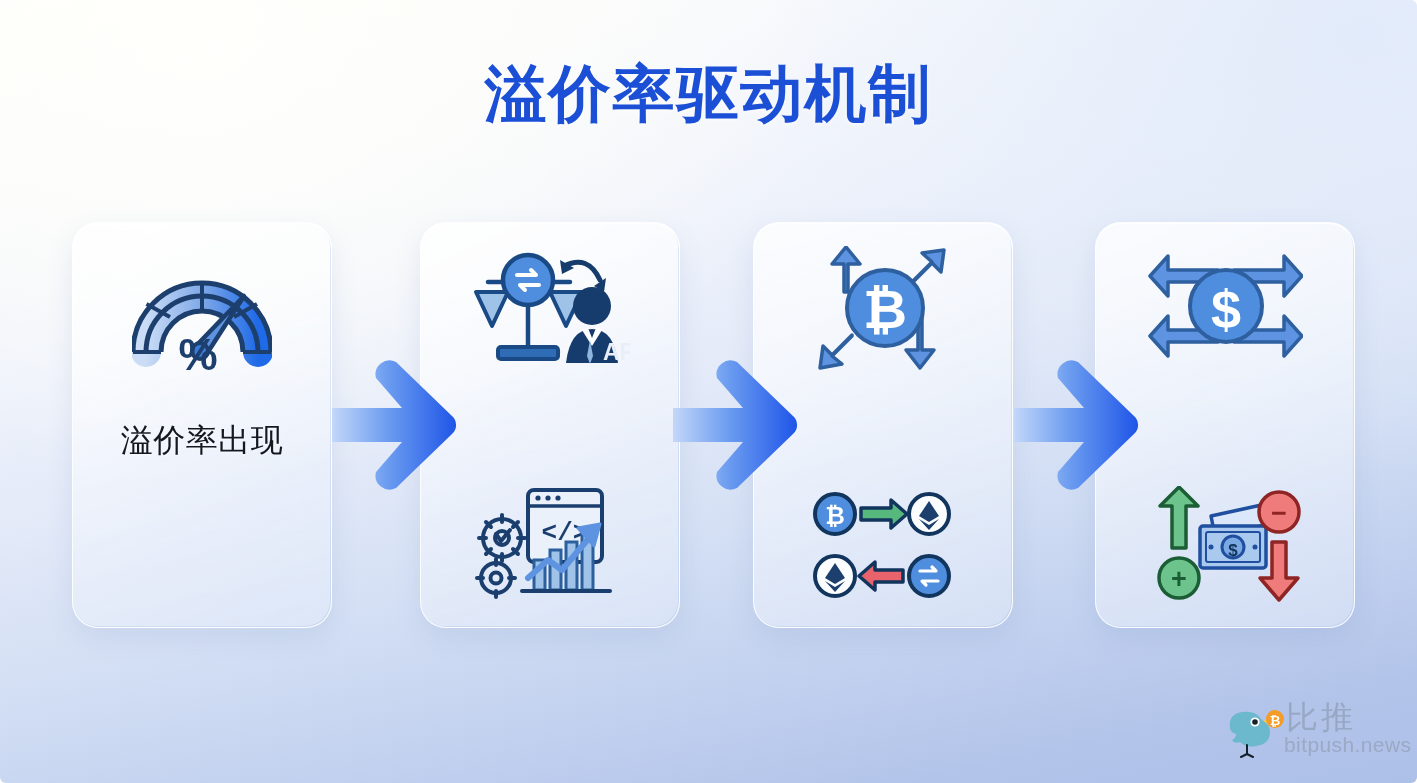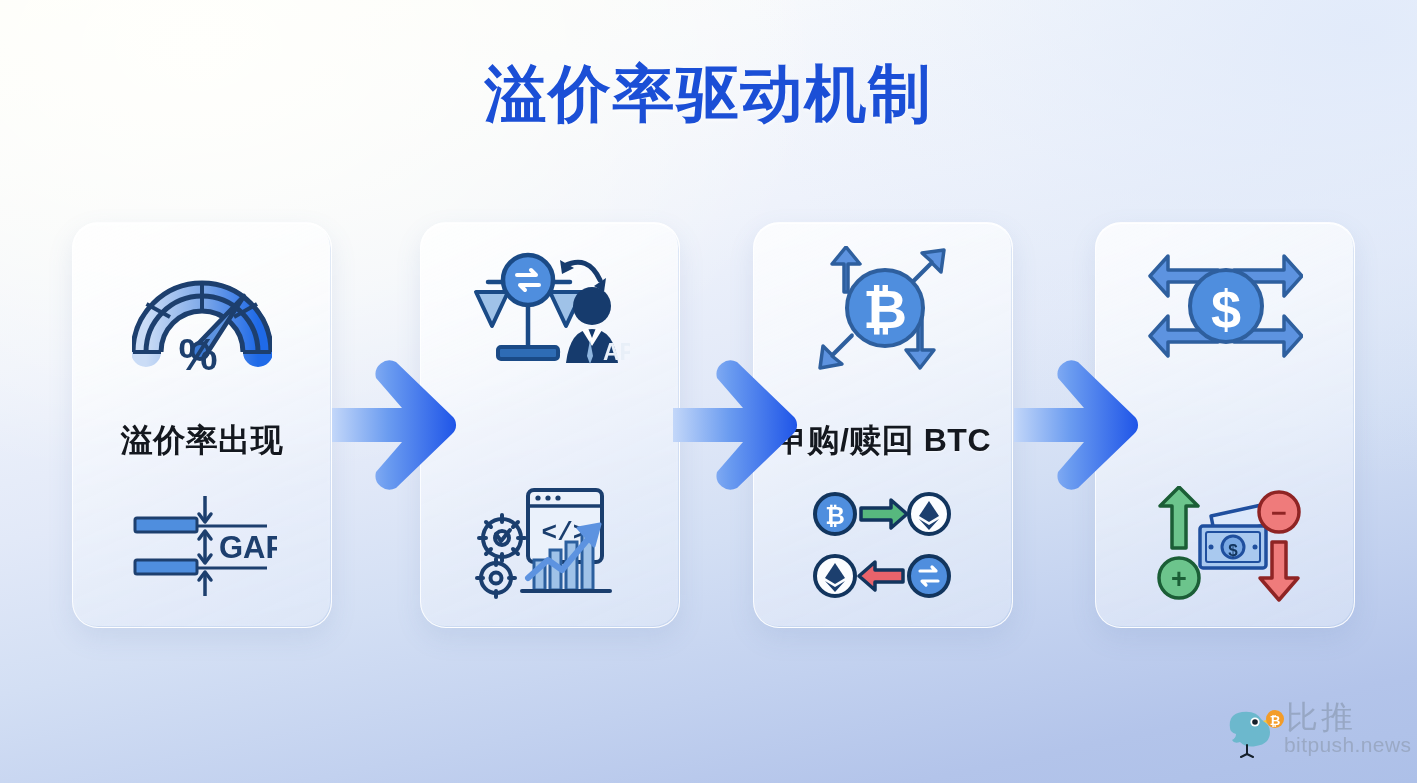--- a/index.html
+++ b/index.html
@@ -16,20 +16,21 @@
       linear-gradient(168deg,
         #fdfdf8 0%,
         #f7f9fc 16%,
         #eef2fb 34%,
         #e2e9f8 50%,
         #d3dff4 64%,
         #c2d1ef 78%,
         #b3c4ea 90%,
         #adc0e8 100%);
     overflow:hidden;
+    border-radius:6px;
   }
   
   .title{
     position:absolute;top:52px;left:0;right:0;text-align:center;
     font-size:62px;font-weight:700;letter-spacing:2px;
     color:#1b4fd6;
     text-shadow:0 2px 4px rgba(255,255,255,0.65);
     font-family:"Liberation Sans","DejaVu Sans",sans-serif;
   }
   
@@ -48,21 +49,21 @@
     backdrop-filter:blur(2px);
   }
   .card.c1{left:0;}
   .card.c2{left:348px;}
   .card.c3{left:681px;}
   .card.c4{left:1023px;}
 
   .icon-top{position:absolute;top:22px;left:0;right:0;height:130px;display:flex;align-items:center;justify-content:center;}
   .card-label{
     position:absolute;top:196px;left:0;right:0;text-align:center;
-    font-size:32px;font-weight:700;color:#14181f;letter-spacing:0.5px;
+    font-size:32px;font-weight:400;color:#14181f;letter-spacing:0.5px;
     text-shadow:0 1px 2px rgba(255,255,255,0.6);
     white-space:nowrap;
   }
   .icon-bot{position:absolute;top:262px;left:0;right:0;height:120px;display:flex;align-items:center;justify-content:center;}
 
   
   .conn{position:absolute;top:138px;width:130px;height:130px;}
   .conn.a1{left:258px;}
   .conn.a2{left:599px;}
   .conn.a3{left:940px;}
@@ -101,38 +102,20 @@
             <line x1="125" y1="56" x2="102" y2="69"></line>
           </g>
           <path d="M1 104 A69 69 0 0 1 139 104" fill="none" stroke="#1d3f6e" stroke-width="5"></path>
           <path d="M29 104 A41 41 0 0 1 111 104" fill="none" stroke="#1d3f6e" stroke-width="5"></path>
           <path d="M62 100 L112 48 L74 107 Z" fill="#5d93e0" stroke="#1d3f6e" stroke-width="4.5" stroke-linejoin="round"></path>
           <circle cx="68" cy="103" r="8" fill="#3b7ad6" stroke="#1d3f6e" stroke-width="4"></circle>
           <text x="66" y="122" font-size="44" font-weight="700" fill="#1d3f6e" text-anchor="middle" font-family="Liberation Sans, sans-serif">%</text>
         </svg>
       </div>
       <div class="card-label">溢价率出现</div>
-      <div class="icon-bot">
-        <svg width="150" height="110" viewBox="0 0 150 110">
-          <line x1="8" y1="36" x2="140" y2="36" stroke="#1d3f6e" stroke-width="3"></line>
-          <line x1="8" y1="78" x2="140" y2="78" stroke="#1d3f6e" stroke-width="3"></line>
-          <rect x="8" y="28" width="62" height="14" rx="2" fill="#4f8ede" stroke="#1d3f6e" stroke-width="3"></rect>
-          <rect x="8" y="70" width="62" height="14" rx="2" fill="#4f8ede" stroke="#1d3f6e" stroke-width="3"></rect>
-          <g stroke="#1d3f6e" stroke-width="3.5" fill="none">
-            <line x1="78" y1="6" x2="78" y2="30"></line>
-            <path d="M72 24 L78 32 L84 24" stroke-linecap="round" stroke-linejoin="round"></path>
-            <line x1="78" y1="84" x2="78" y2="106"></line>
-            <path d="M72 90 L78 82 L84 90" stroke-linecap="round" stroke-linejoin="round"></path>
-            <line x1="78" y1="42" x2="78" y2="72"></line>
-            <path d="M72 49 L78 41 L84 49" stroke-linecap="round" stroke-linejoin="round"></path>
-            <path d="M72 65 L78 73 L84 65" stroke-linecap="round" stroke-linejoin="round"></path>
-          </g>
-          <text x="92" y="68" font-size="31" font-weight="700" fill="#1d3f6e" font-family="Liberation Sans, sans-serif">GAP</text>
-        </svg>
-      </div>
     </div>
 
     <div class="card c2">
       <div class="icon-top">
         <svg width="160" height="125" viewBox="0 0 160 125">
           <g stroke="#1a4a86" stroke-width="4.5" fill="none" stroke-linecap="round">
             <line x1="18" y1="34" x2="100" y2="34"></line>
             <line x1="58" y1="34" x2="58" y2="104"></line>
             <line x1="30" y1="104" x2="88" y2="104"></line>
           </g>
@@ -202,21 +185,20 @@
           <g fill="#5d93e0" stroke="#2e5f9e" stroke-width="3.5" stroke-linejoin="round">
             <path d="M36 46 L36 18 L24 18 L38 1 L52 18 L40 18 L40 46 Z"></path>
             <path d="M104 36 L124 16 L114 7 L136 4 L133 26 L124 17 L104 37 L104 36 Z"></path>
             <path d="M114 64 L114 104 L126 104 L112 122 L98 104 L110 104 L110 64 Z"></path>
             <path d="M44 90 L24 110 L34 118 L12 122 L15 100 L24 109 L44 89 Z"></path>
           </g>
           <circle cx="77" cy="62" r="38" fill="#4f8ede" stroke="#2e5f9e" stroke-width="4"></circle>
           <text x="77" y="82" font-size="54" font-weight="700" fill="#fff" text-anchor="middle" font-family="Liberation Sans, sans-serif">₿</text>
         </svg>
       </div>
-      <div class="card-label">申购/赎回 BTC</div>
       <div class="icon-bot">
         <svg width="140" height="110" viewBox="0 0 140 110">
           <circle cx="22" cy="24" r="20" fill="#4f8ede" stroke="#12355e" stroke-width="4"></circle>
           <text x="22" y="34" font-size="24" font-weight="700" fill="#fff" text-anchor="middle" font-family="Liberation Sans, sans-serif">₿</text>
           <circle cx="116" cy="24" r="20" fill="#fbfdff" stroke="#12355e" stroke-width="4"></circle>
           <path d="M116 11 L126 26 L116 32 L106 26 Z" fill="#1c3f6e"></path>
           <path d="M106 29 L116 35 L126 29 L116 40 Z" fill="#1c3f6e"></path>
           <path d="M48 18 L78 18 L78 10 L94 24 L78 38 L78 30 L48 30 Z" fill="#57b87e" stroke="#12355e" stroke-width="3.5" stroke-linejoin="round"></path>
           <circle cx="22" cy="86" r="20" fill="#fbfdff" stroke="#12355e" stroke-width="4"></circle>
           <path d="M22 73 L32 88 L22 94 L12 88 Z" fill="#1c3f6e"></path>

